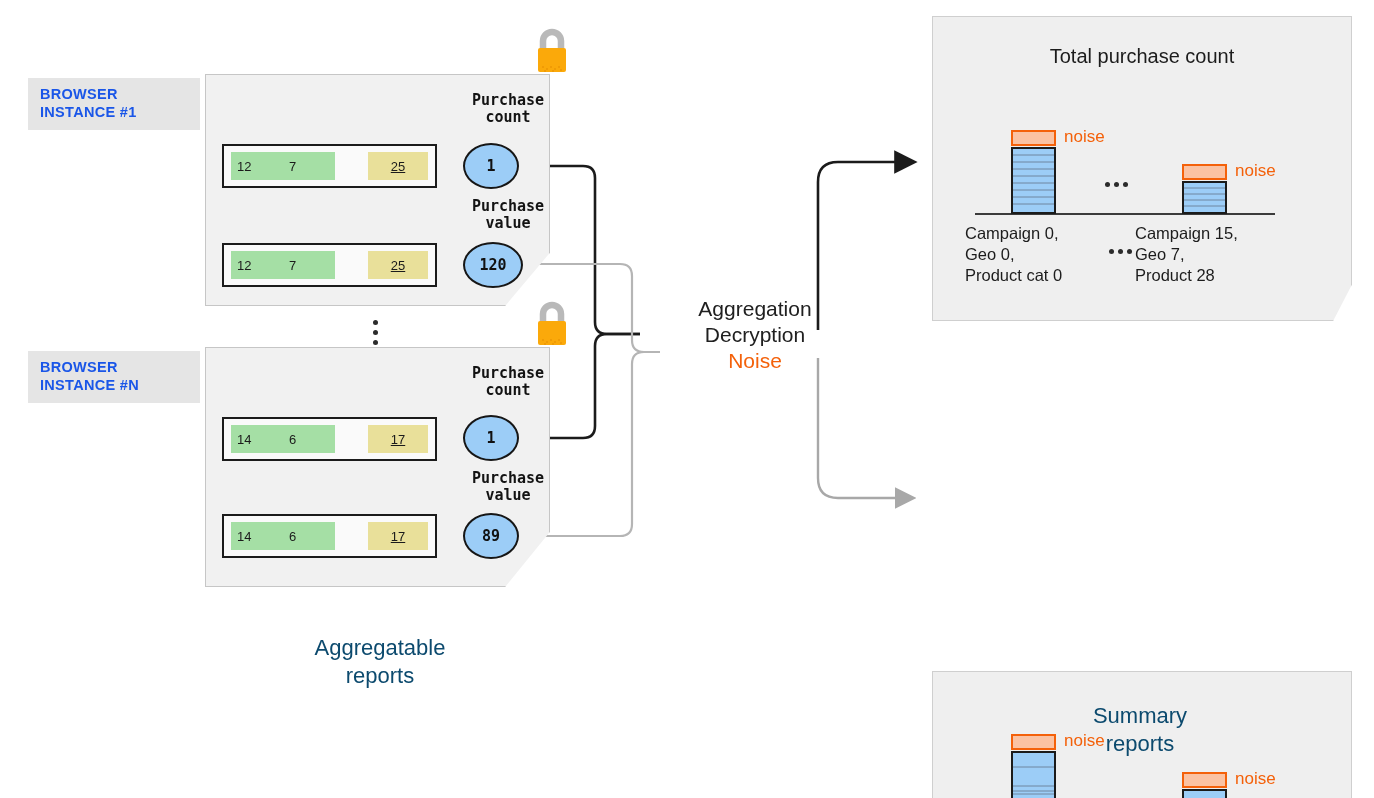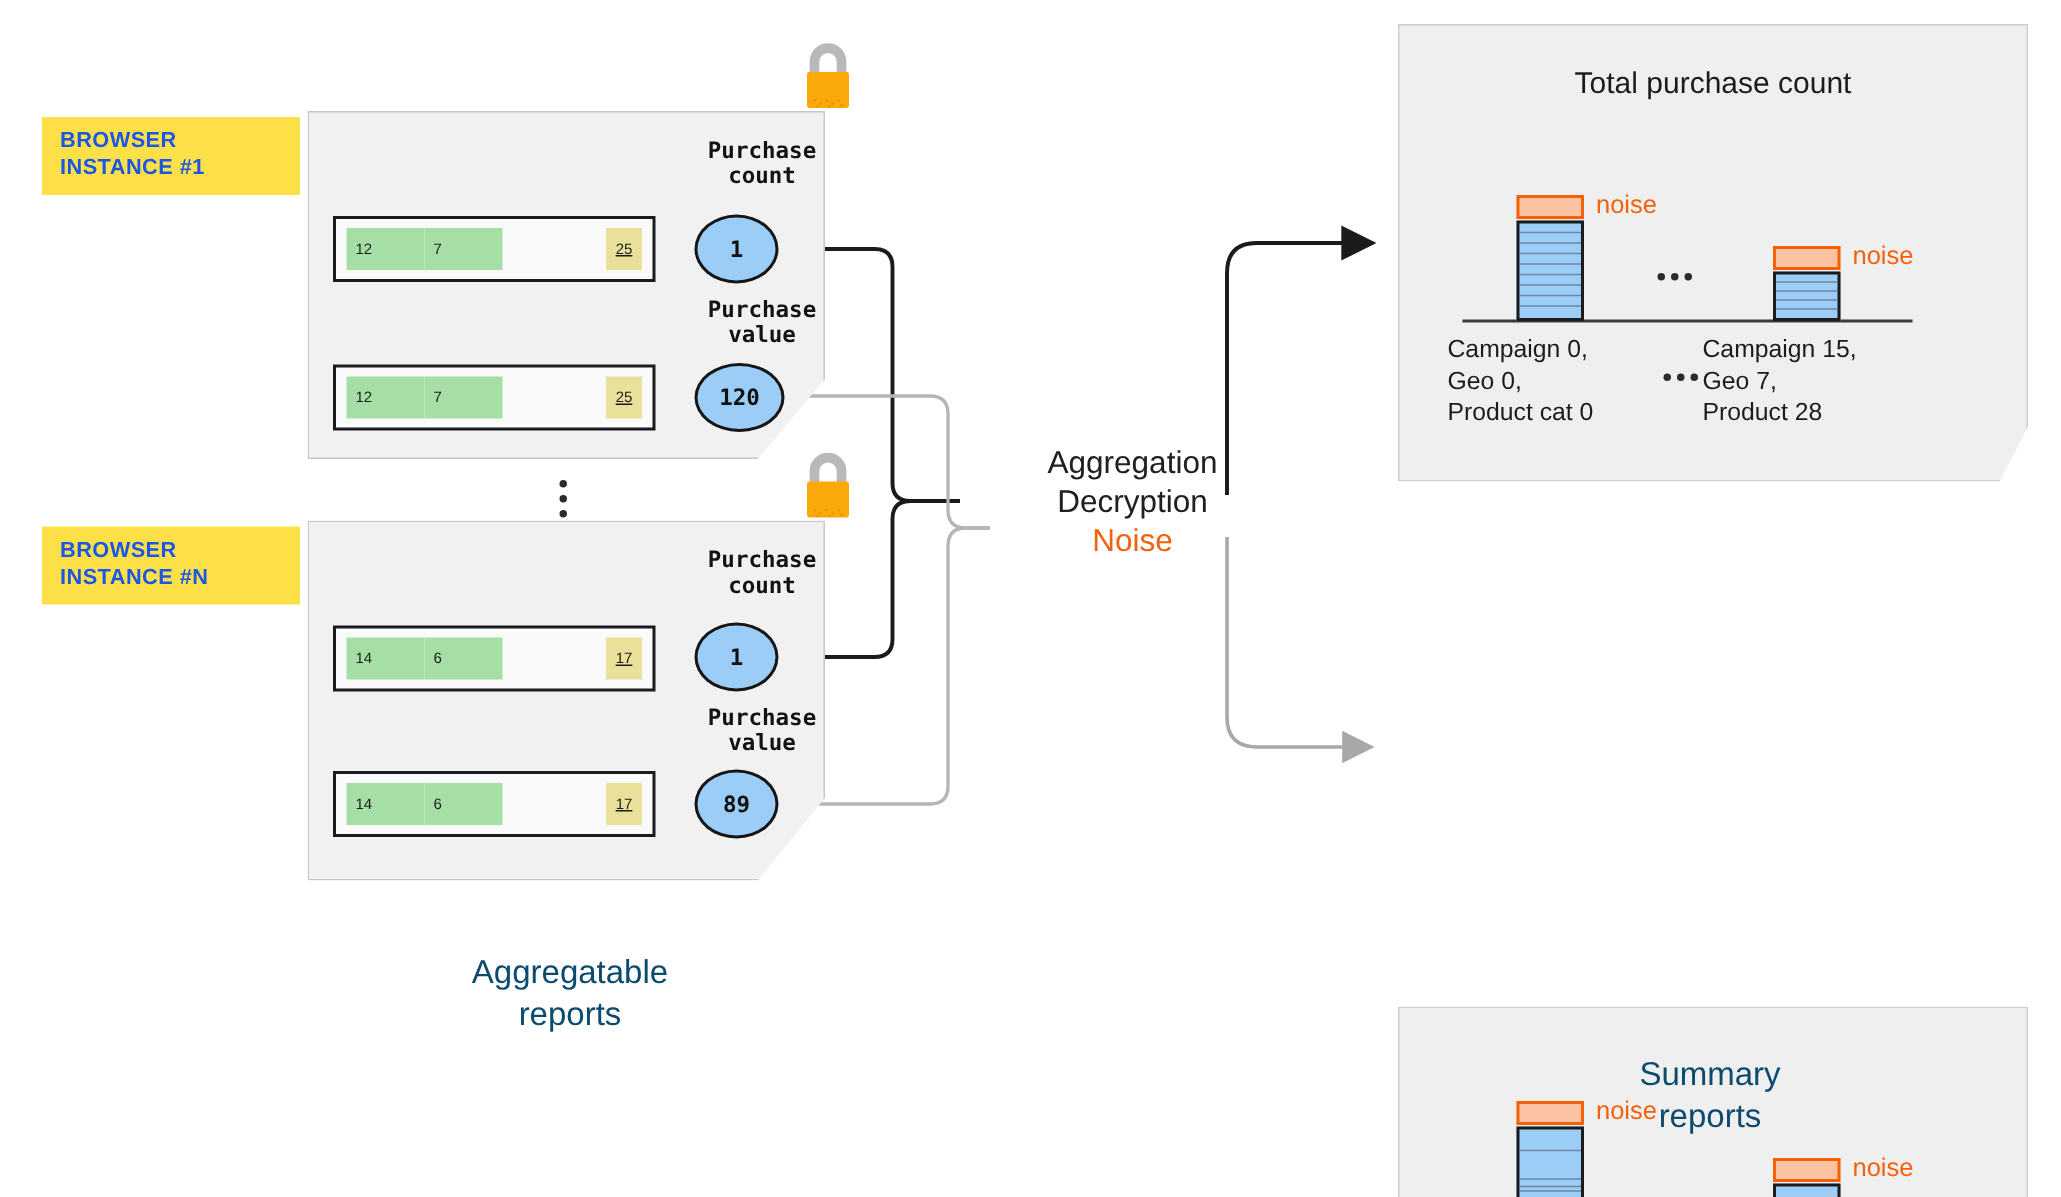--- a/index.html
+++ b/index.html
@@ -2,44 +2,44 @@
 <html><head>
 <meta charset="utf-8">
 <style>
   html,body{margin:0;padding:0;background:#ffffff;}
   body{width:1374px;height:798px;position:relative;overflow:hidden;
        font-family:"Liberation Sans", sans-serif;color:#202020;}
   .abs{position:absolute;}
 
   
   .binstance{
-    background:#fde047;color:#1a56e8;font-weight:bold;font-size:14.5px;
+    background:#e5e5e5;color:#1a56e8;font-weight:bold;font-size:14.5px;
     line-height:18px;letter-spacing:.3px;padding:7px 10px 9px 12px;
   }
   .panel-shade{
     position:absolute;inset:0;
     background:#f1f1f1;
     clip-path:polygon(0 0, 100% 0, 100% 77%, 87% 100%, 0 100%);
     border:1px solid #c6c6c6;
     box-sizing:border-box;
   }
 
   
   .reprow{
     background:#fafafa;border:2.5px solid #1b1b1b;
     display:flex;align-items:center;box-sizing:border-box;
     padding:0 7px;
   }
   .cell{
     height:28px;display:flex;align-items:center;justify-content:flex-start;
-    font-size:10px;color:#1b1b1b;padding-left:6px;box-sizing:border-box;
+    font-size:13px;color:#1b1b1b;padding-left:6px;box-sizing:border-box;
     font-family:"Liberation Sans", sans-serif;
   }
   .cell.green{background:#a5dfa5;width:52px;}
-  .cell.yellow{background:#e9e09a;width:24px;justify-content:center;padding-left:0;}
+  .cell.yellow{background:#e9e09a;width:60px;justify-content:center;padding-left:0;}
   .cell.yellow span{text-decoration:underline;}
   .spacer{flex:1;}
 
   
   .mlabel{
     font-family:"DejaVu Sans Mono", monospace;font-weight:bold;
     font-size:15px;line-height:17px;color:#131313;white-space:pre-line;
   }
   .bubble{
     background:#9ccdf7;border:2.5px solid #161616;border-radius:50%;

